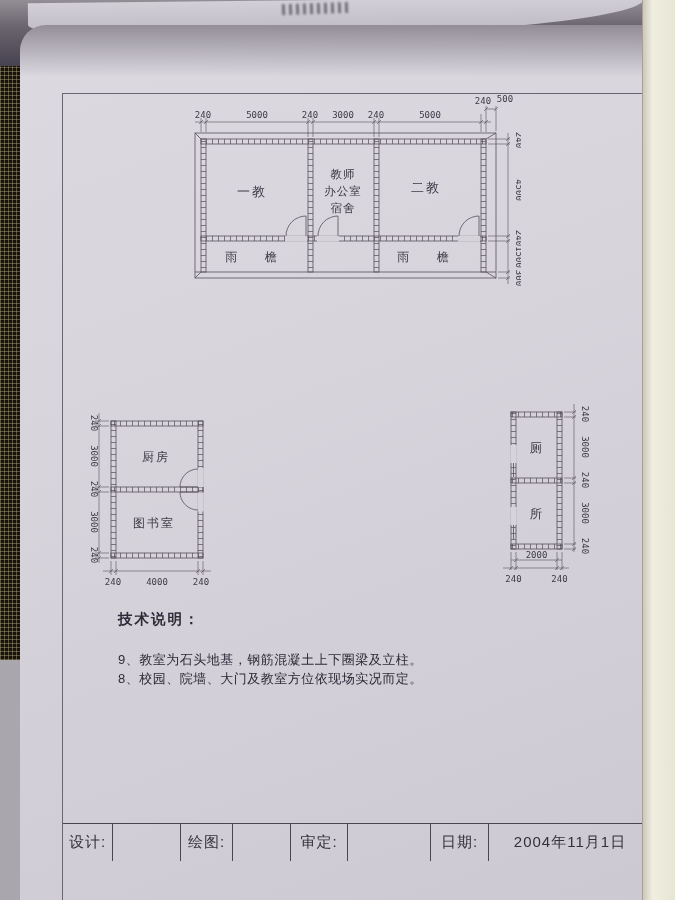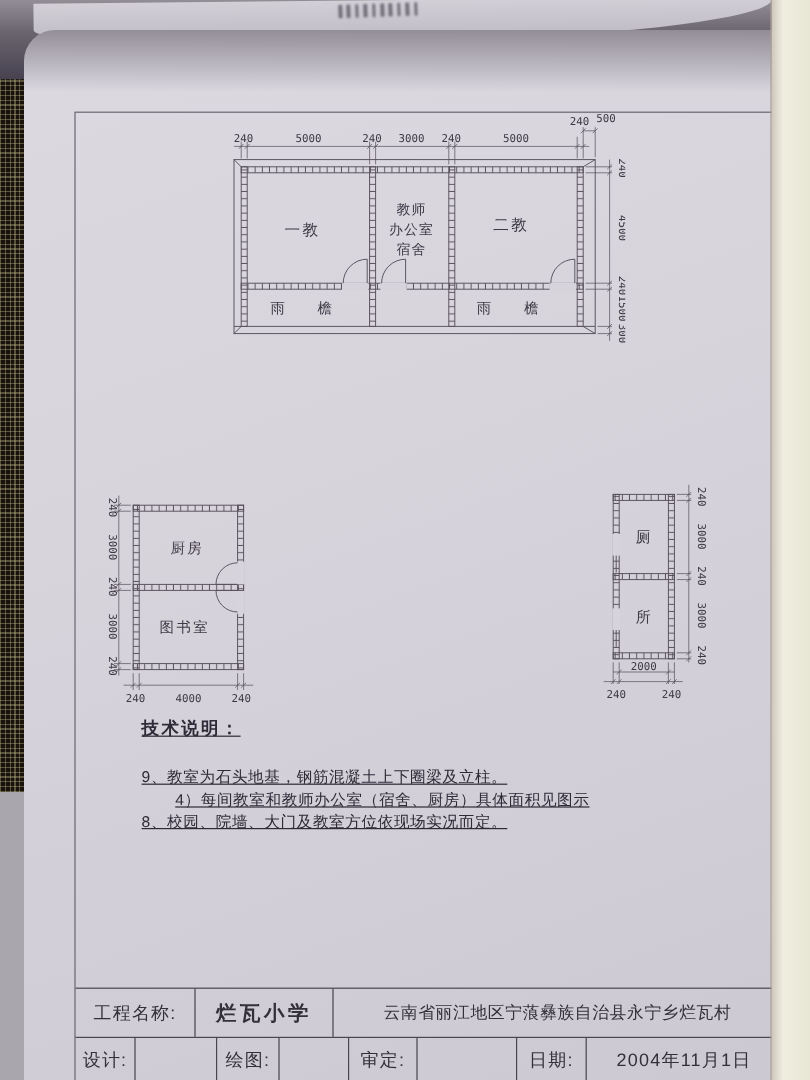--- a/index.html
+++ b/index.html
@@ -38,21 +38,21 @@
     border:1px solid #6b6570;}
 
   .plansvg{position:absolute;}
   svg text{fill:#3e3946;}
   .dim{font-family:"DejaVu Sans Mono","Liberation Mono",monospace;font-size:9px;}
   .room{font-size:13px;letter-spacing:2px;}
   .room-s{font-size:11.5px;letter-spacing:1px;}
   .eave{font-size:12px;letter-spacing:12px;}
 
   
-  #notes{position:absolute;left:55px;top:504px;width:500px;z-index:2;color:#2f2a38;text-decoration:underline;}
+  #notes{position:absolute;left:55px;top:516px;width:500px;z-index:2;color:#2f2a38;}
   #notes .heading{font-weight:bold;font-size:14.5px;letter-spacing:2px;margin-bottom:22px;}
   #notes .line{font-size:13px;line-height:18.6px;letter-spacing:.5px;}
   #notes .indent{padding-left:28px;}
 
   
   #titleblock{position:absolute;left:0;top:729px;width:588px;height:79px;z-index:2;
     border-top:1px solid #4a4550;color:#33303c;}
   .tb-row{display:flex;width:100%;box-sizing:border-box;}
   .tb-cell{box-sizing:border-box;border-right:1px solid #4a4550;
     display:flex;align-items:center;justify-content:center;overflow:hidden;white-space:nowrap;}
@@ -227,30 +227,24 @@
         </g>
         <g text-anchor="middle">
           <text class="room" style="font-size:12.5px" x="48" y="68">厕</text>
           <text class="room" style="font-size:12.5px" x="48" y="134">所</text>
         </g>
       </svg>
 
       <div id="notes">
         <div class="heading">技术说明：</div>
         <div class="line">9、教室为石头地基，钢筋混凝土上下圈梁及立柱。</div>
-        <div class="line indent">4）每间教室和教师办公室（宿舍、厨房）具体面积见图示</div>
         <div class="line">8、校园、院墙、大门及教室方位依现场实况而定。</div>
       </div>
 
       <div id="titleblock">
-        <div class="tb-row" id="tb-r1">
-          <div class="tb-cell tb-label" style="width:100px">工程名称:</div>
-          <div class="tb-cell tb-name" style="width:115px">烂瓦小学</div>
-          <div class="tb-cell tb-loc" style="flex:1">云南省丽江地区宁蒗彝族自治县永宁乡烂瓦村</div>
-        </div>
         <div class="tb-row" id="tb-r2">
           <div class="tb-cell tb-label" style="width:50px">设计:</div>
           <div class="tb-cell" style="width:68px"></div>
           <div class="tb-cell tb-label" style="width:52px">绘图:</div>
           <div class="tb-cell" style="width:58px"></div>
           <div class="tb-cell tb-label" style="width:57px">审定:</div>
           <div class="tb-cell" style="width:83px"></div>
           <div class="tb-cell tb-label" style="width:58px">日期:</div>
           <div class="tb-cell tb-date" style="flex:1">2004年11月1日</div>
         </div>

